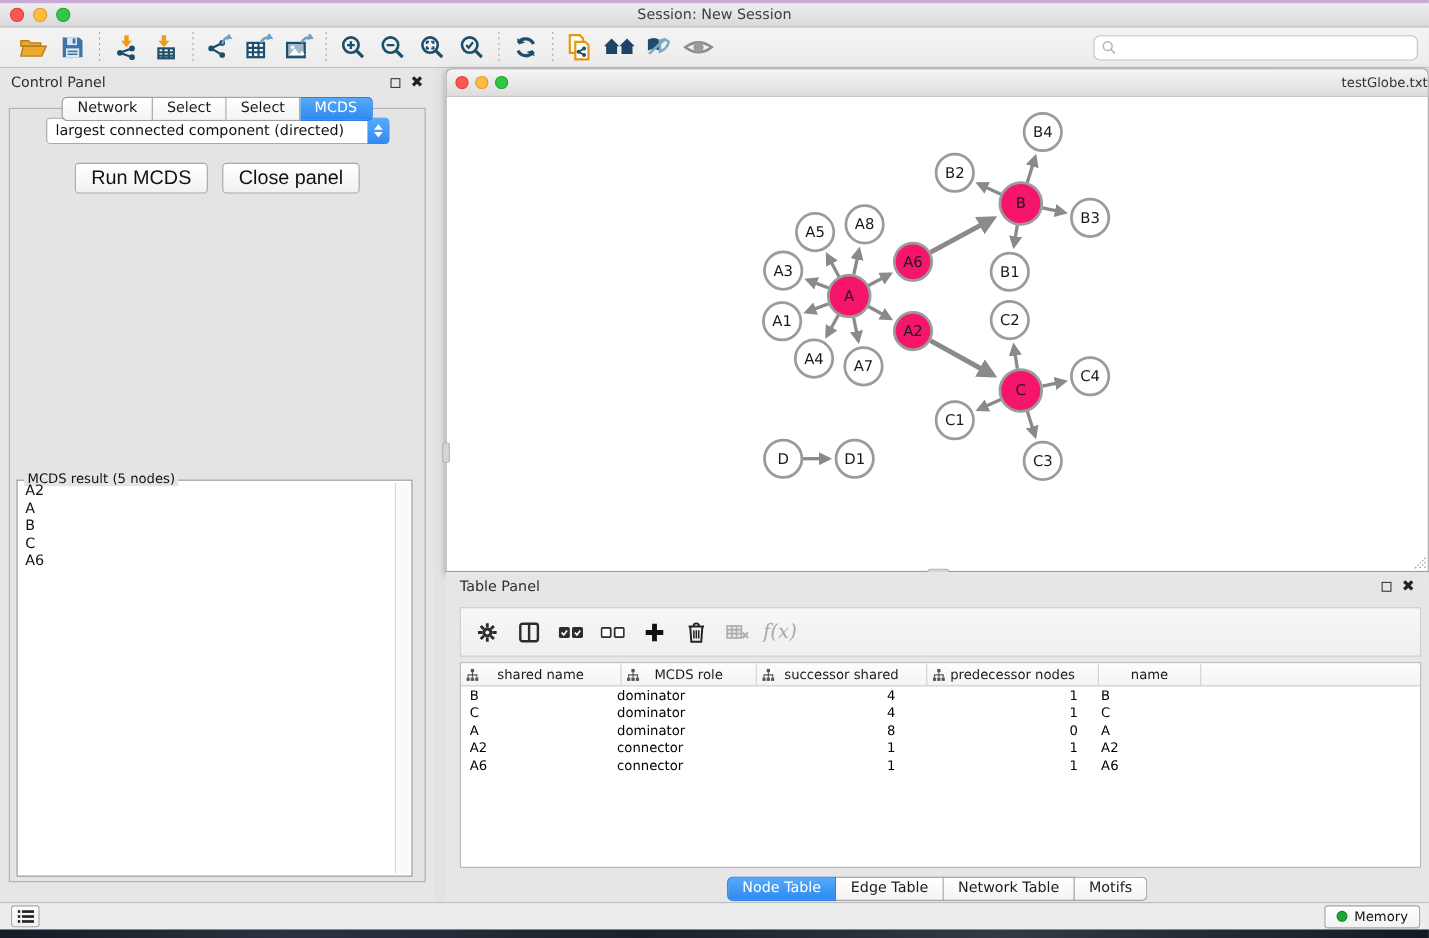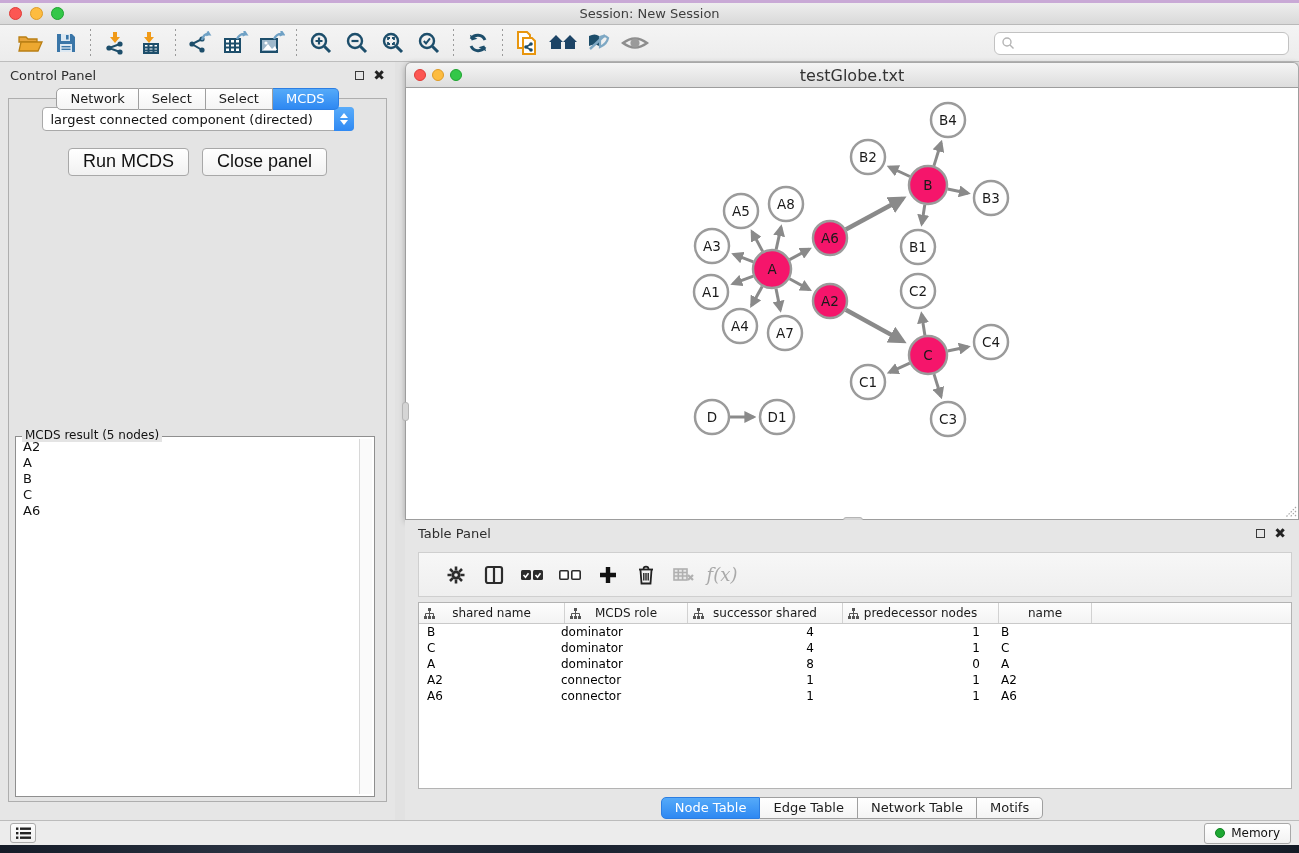--- a/index.html
+++ b/index.html
@@ -67,31 +67,31 @@
   .result-item { font-size:13px; color:#111; line-height:16px; padding-left:5px; }
   .result-scroll { position:absolute; top:2px; bottom:2px; right:2px; width:13px; background:#fafafa; border-left:1px solid #d8d8d8; }
 
   
   .net-window { position:absolute; left:405px; top:0; width:894px; height:458px;
     border-radius:6px 6px 0 0; box-shadow:0 2px 6px rgba(0,0,0,.28); }
   .net-titlebar { height:26px; background:linear-gradient(#f5f5f5,#dddddd); border:1px solid #a8a8a8; border-bottom:1px solid #9d9d9d;
     border-radius:6px 6px 0 0; display:flex; align-items:center; position:relative; }
   .net-titlebar .lights { margin-left:8px; gap:6px; }
   .net-titlebar .light { width:12px; height:12px; }
-  .net-title { position:absolute; left:0; right:0; text-align:center; font-size:16px; color:#333; }
+  .net-title { position:absolute; left:0; right:0; text-align:right; font-size:12px; color:#333; }
   .net-canvas { position:relative; width:100%; height:432px; background:#fff;
     border-left:1px solid #9d9d9d; border-right:1px solid #9d9d9d; border-bottom:1px solid #9d9d9d; overflow:hidden; }
   .grip { position:absolute; right:1px; bottom:1px; }
   .vscroll-grip { position:absolute; left:-3px; top:340px; width:7px; height:19px; background:#d5d5d5; border:1px solid #b5b5b5; border-radius:3px; }
   .hscroll-grip { position:absolute; left:438px; bottom:-4px; width:20px; height:7px; background:#d5d5d5; border:1px solid #b5b5b5; border-radius:3px; }
 
   
   .table-panel { position:absolute; left:405px; top:458px; width:894px; height:300px; background:#e6e6e6; }
   .tp-toolbar { margin:6px 7px 0 13px; height:45px; background:linear-gradient(#f7f7f7,#efefef);
-    border:1px solid #cfcfcf; display:flex; align-items:center; padding-left:20px; gap:4px; }
+    border:1px solid #cfcfcf; display:flex; align-items:center; padding-left:7px; gap:4px; }
   .tp-btn { width:34px; height:34px; display:flex; align-items:center; justify-content:center; cursor:pointer; }
   .fx-label { font-family:"DejaVu Serif","Liberation Serif",serif; font-style:italic; font-size:18px; color:#a9a9a9; }
 
   .dtable { margin:5px 7px 0 13px; height:187px; background:#fff; border:1px solid #b3b3b3; position:relative; overflow:hidden; }
   .thead { display:flex; height:21px; background:linear-gradient(#fdfdfd,#f3f3f3); border-bottom:1px solid #c9c9c9; }
   .th { display:flex; align-items:center; justify-content:center; position:relative; font-size:12px; color:#1a1a1a; border-right:1px solid #d2d2d2; }
   .th .tree-ic { position:absolute; left:5px; top:5px; }
   .trow { display:flex; height:16px; align-items:center; }
   .td { font-size:12px; color:#000; overflow:hidden; white-space:nowrap; }
   .td.l { text-align:left; } .td.r { text-align:right; }

